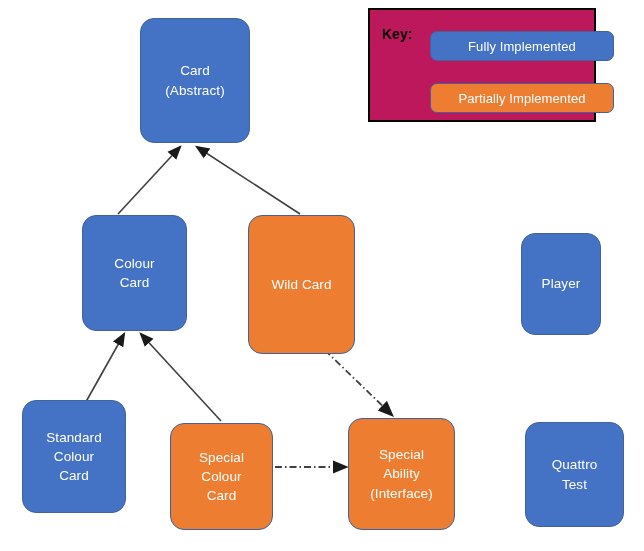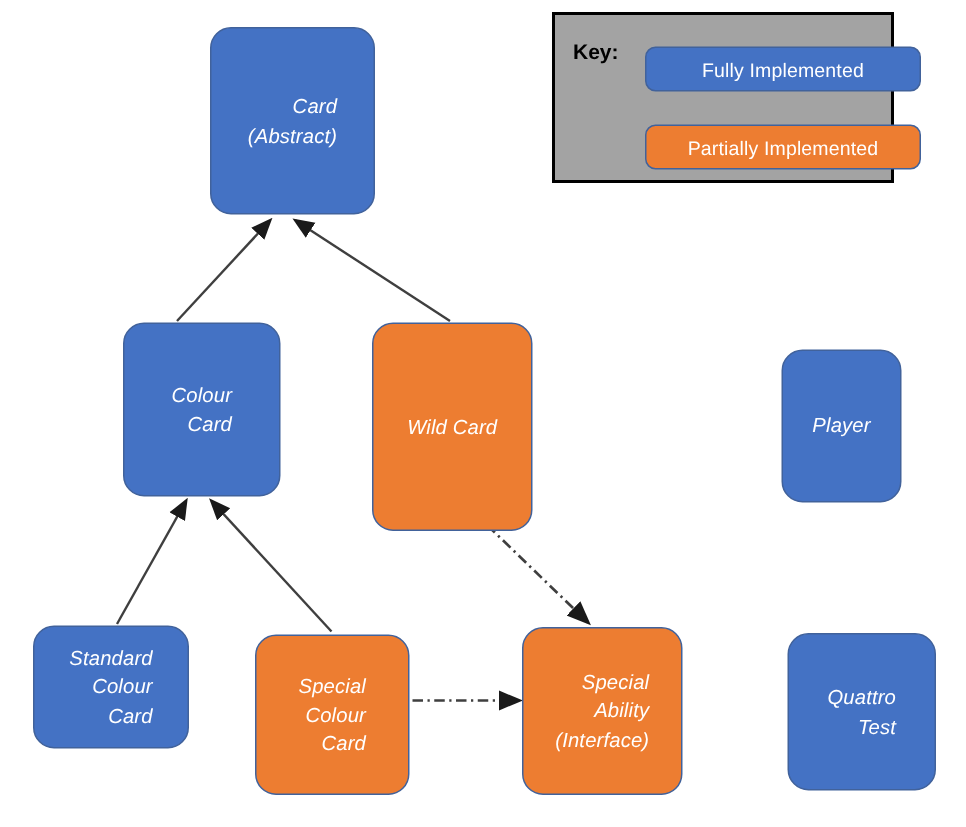--- a/index.html
+++ b/index.html
@@ -26,40 +26,39 @@
     pointer-events: none;
   }
   .node {
     position: absolute;
     box-sizing: border-box;
     border-radius: 14px;
     border: 1px solid #41629b;
     display: flex;
     align-items: center;
     justify-content: center;
-    text-align: right;
+    text-align: center;
     color: #ffffff;
     font-size: 13.5px;
     line-height: 1.42;
     letter-spacing: 0.1px;
     white-space: pre-line;
     z-index: 2;
-    font-style: italic;
   }
   .node.blue  { background: #4472c4; }
   .node.orange{ background: #ed7d31; }
 
   #key-box {
     position: absolute;
     left: 368px;
     top: 8px;
     width: 228px;
     height: 114px;
     box-sizing: border-box;
-    background: #a3a3a3;
+    background: #be185d;
     border: 2px solid #000000;
     z-index: 3;
   }
   #key-label {
     position: absolute;
     left: 12px;
     top: 16px;
     font-size: 14px;
     font-weight: bold;
     color: #000000;
@@ -103,21 +102,21 @@
       </g>
   </svg>
 
   <div id="nodes-layer">
       <div class="node blue" style="left: 140px; top: 18px; width: 110px; height: 125px;"><span>Card
 (Abstract)</span></div>
       <div class="node blue" style="left: 82px; top: 215px; width: 105px; height: 116px;"><span>Colour
 Card</span></div>
       <div class="node orange" style="left: 248px; top: 215px; width: 107px; height: 139px;"><span>Wild Card</span></div>
       <div class="node blue" style="left: 521px; top: 233px; width: 80px; height: 102px;"><span>Player</span></div>
-      <div class="node blue" style="left: 22px; top: 417px; width: 104px; height: 82px;"><span>Standard
+      <div class="node blue" style="left: 22px; top: 400px; width: 104px; height: 113px;"><span>Standard
 Colour
 Card</span></div>
       <div class="node orange" style="left: 170px; top: 423px; width: 103px; height: 107px;"><span>Special
 Colour
 Card</span></div>
       <div class="node orange" style="left: 348px; top: 418px; width: 107px; height: 112px;"><span>Special
 Ability
 (Interface)</span></div>
       <div class="node blue" style="left: 525px; top: 422px; width: 99px; height: 105px;"><span>Quattro
 Test</span></div>

